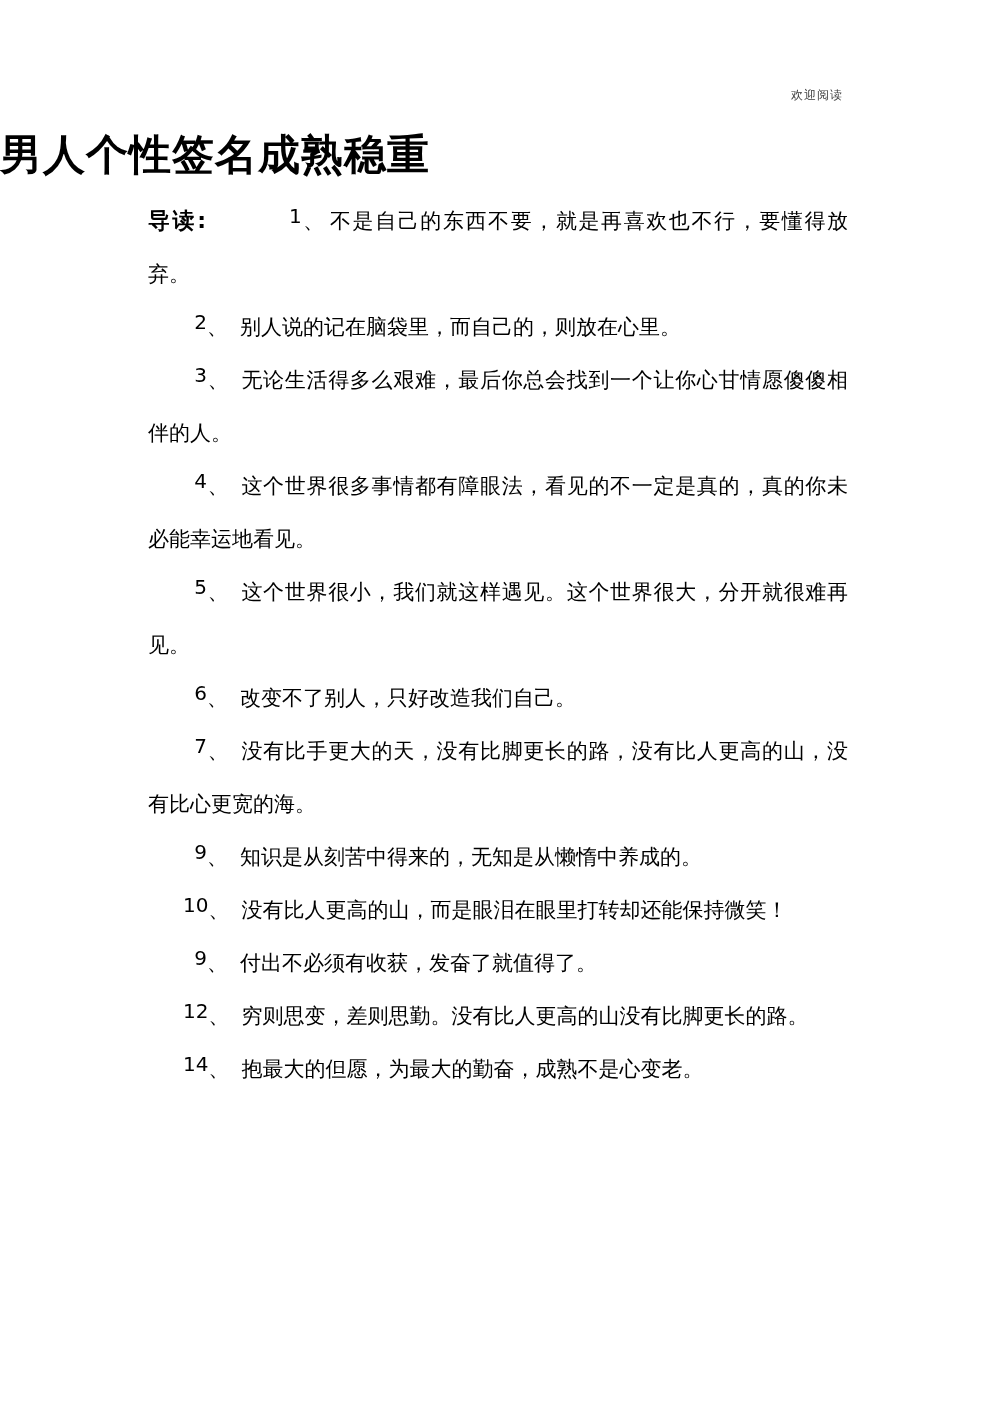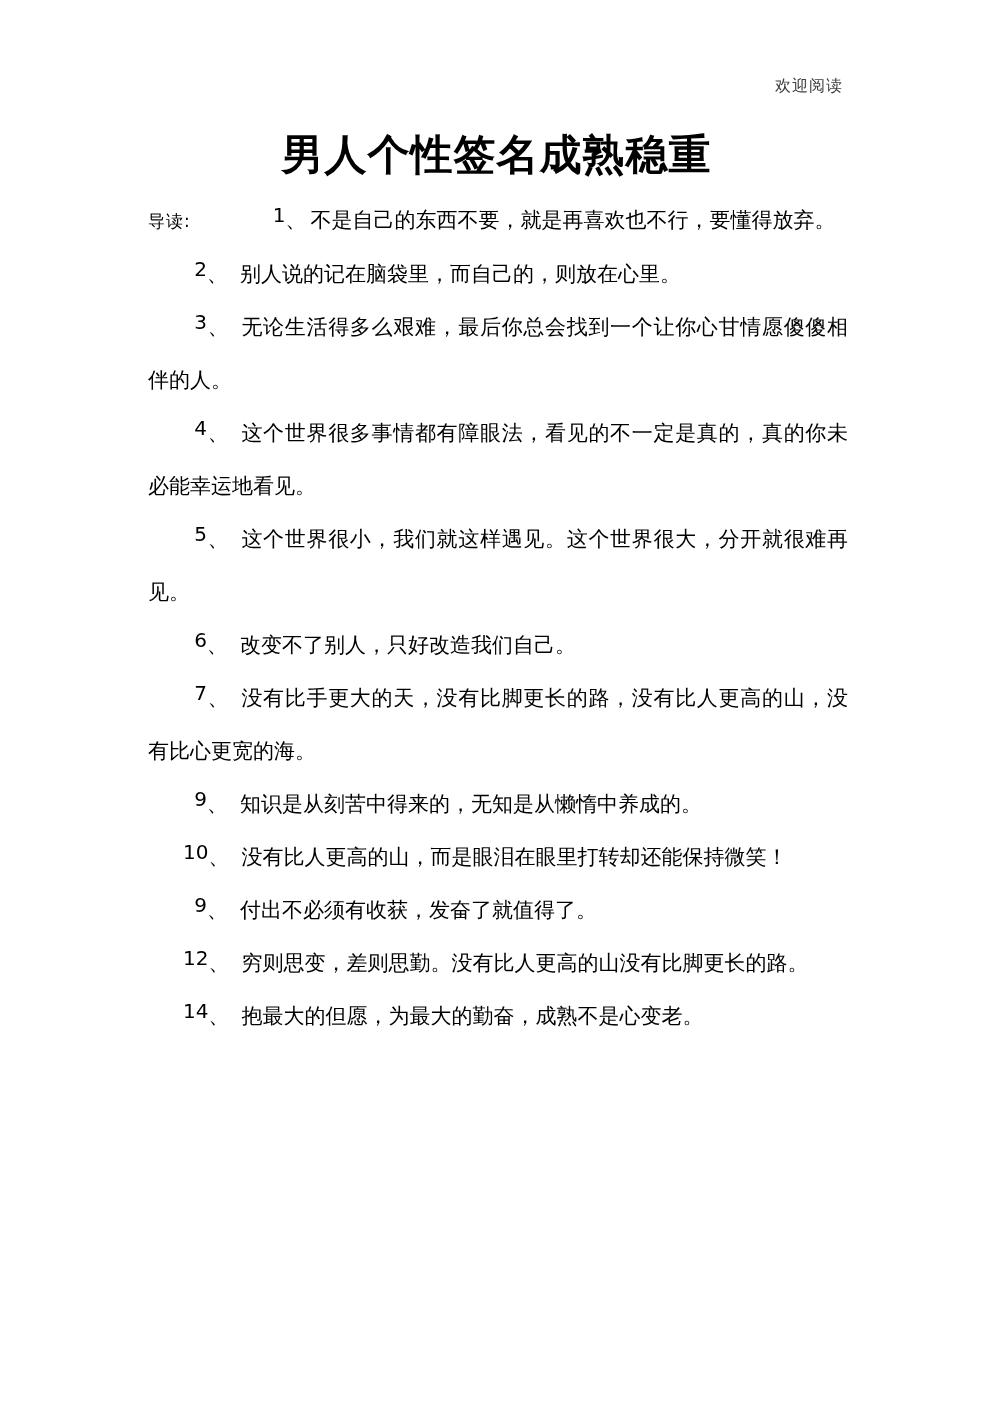--- a/index.html
+++ b/index.html
@@ -7,53 +7,51 @@
   body {
     width: 993px;
     height: 1404px;
     position: relative;
     font-family: "DejaVu Sans", sans-serif;
     color: #000000;
     overflow: hidden;
   }
   .header-note {
     position: absolute;
-    top: 78px;
+    top: 86px;
     right: 150px;
-    font-size: 16px;
+    font-size: 12px;
     line-height: 18px;
     color: #3d3d3d;
     letter-spacing: 1px;
-    font-family: Liberation Mono, monospace;
   }
   .doc-title {
     position: absolute;
     top: 130px;
     left: 0;
     width: 100%;
-    text-align: center;
     font-size: 42px;
     line-height: 50px;
     font-weight: bold;
     letter-spacing: 1px;
   }
   .content {
     position: absolute;
     top: 194px;
     left: 148px;
     width: 700px;
     font-size: 21px;
     line-height: 53px;
     text-align: justify;
   }
   .para { text-indent: 35px; }
   .para.lead { text-indent: 0; }
   .lead-label {
-    font-weight: normal;
-    font-size: 17px;
+    font-weight: bold;
+    font-size: 22px;
     margin-right: 82px;
     letter-spacing: 1px;
   }
   .num {
     display: inline-block;
     min-width: 24px;
     text-align: right;
     position: relative;
     top: -5px;
     text-indent: 0;

